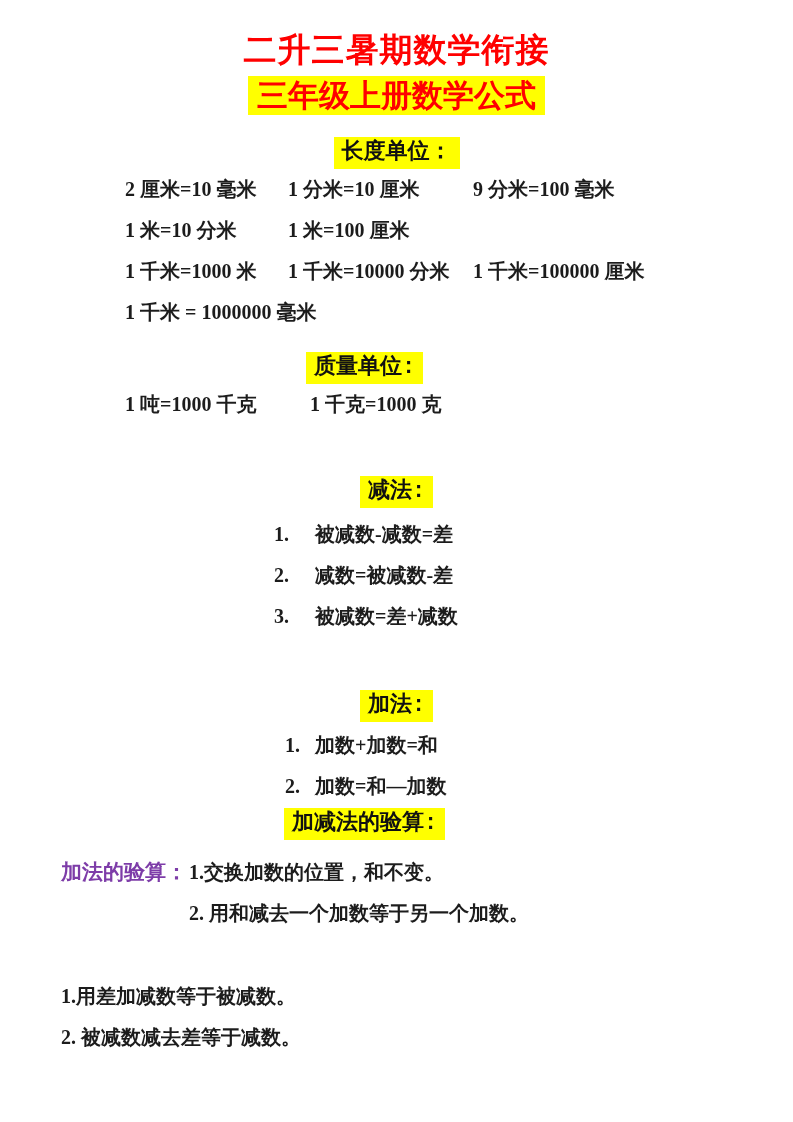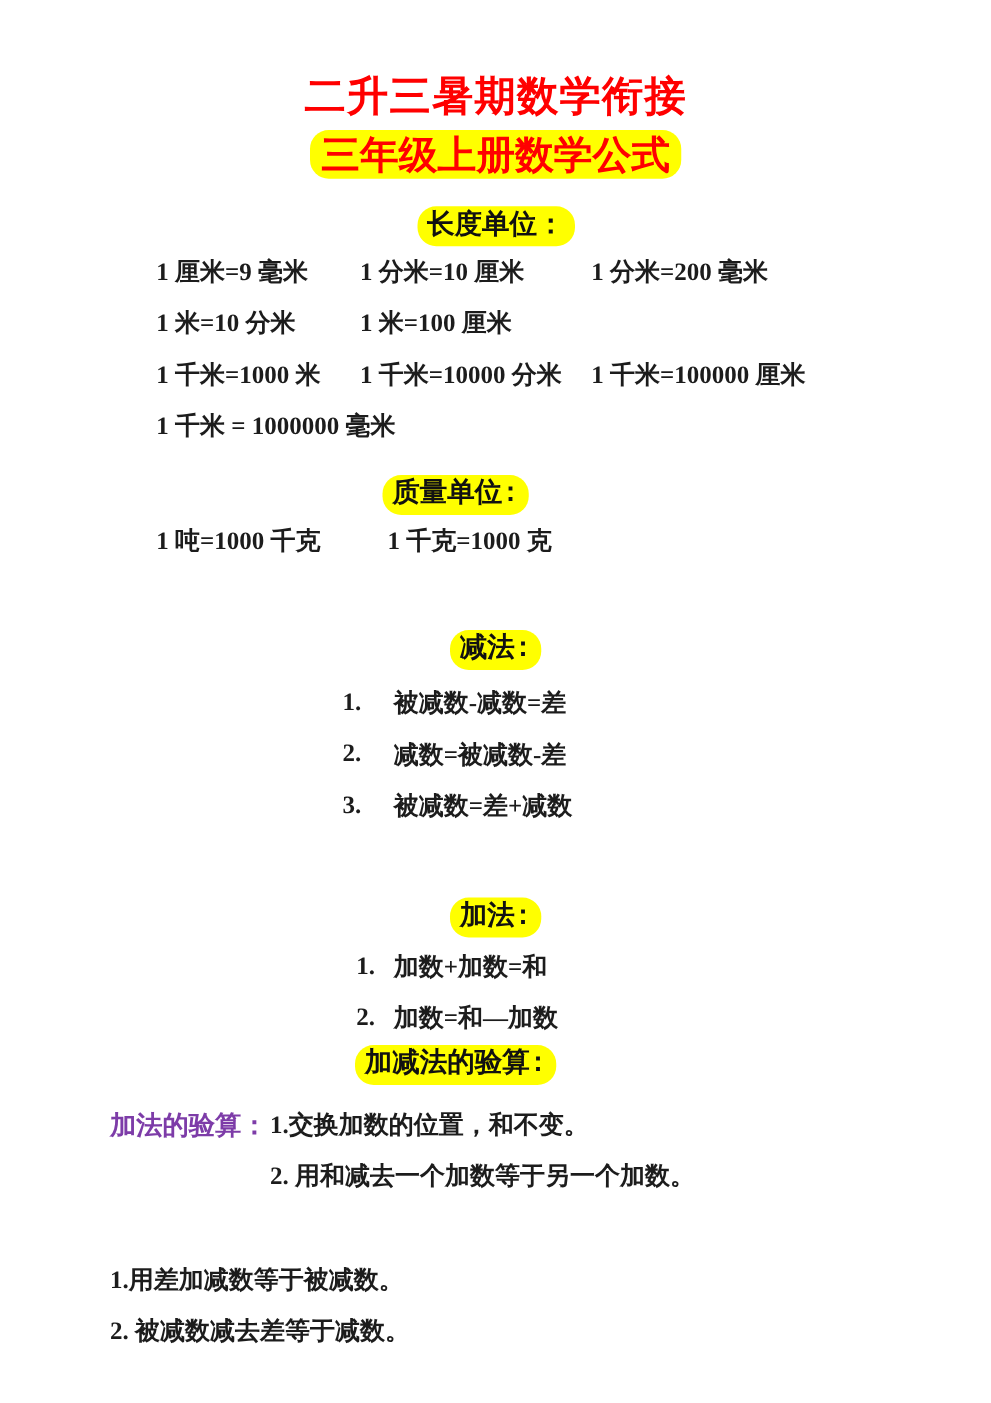--- a/index.html
+++ b/index.html
@@ -2,21 +2,21 @@
 <html style="--title-red: #ff0000; --highlight-yellow: #ffff00; --label-purple: #7d3ca8; --text-black: #1c1c1c;"><head>
 <meta charset="utf-8">
 <style>
   html, body { margin: 0; padding: 0; background: #ffffff; }
   .page {
     width: 793px; height: 1122px;
     background: #ffffff;
     font-family: "Liberation Serif", "DejaVu Serif", serif;
     color: var(--text-black, #1c1c1c);
     box-sizing: border-box;
-    padding-top: 56px;
+    padding-top: 28px;
     overflow: hidden;
     position: relative;
   }
 
   
   .t-main {
     margin: 0; text-align: center;
     font-size: 33px; line-height: 44px; font-weight: bold;
     color: var(--title-red, #ff0000);
     letter-spacing: 1px;
@@ -27,21 +27,21 @@
     color: var(--title-red, #ff0000);
   }
   .t-sub .hl { padding: 2px 9px; }
 
   
   .sec-head {
     text-align: center;
     font-size: 22px; line-height: 30px; font-weight: bold;
     color: #111111;
   }
-  .hl { background: var(--highlight-yellow, #ffff00); border-radius: 15px; }
+  .hl { background: var(--highlight-yellow, #ffff00); }
   .sec-head .hl { padding: 1px 8px; display: inline-block; font-family: Liberation Mono, monospace; }
   .shift-left { position: relative; left: -32px; }
 
   
   .f-row {
     display: grid; align-items: center;
     height: 41px; margin-left: 125px;
     font-size: 20px; font-weight: bold;
     white-space: nowrap;
   }
@@ -53,21 +53,21 @@
   .num-item {
     display: flex; align-items: center; height: 41px;
     font-size: 20px; font-weight: bold; white-space: nowrap;
   }
   .sub-list .num-item { margin-left: 274px; }
   .sub-list .num { width: 41px; flex-shrink: 0; }
   .add-list .num-item { margin-left: 285px; }
   .add-list .num { width: 30px; flex-shrink: 0; }
 
   
-  .check-row { display: flex; margin-left: 88px; font-weight: bold; }
+  .check-row { display: flex; margin-left: 61px; font-weight: bold; }
   .check-label {
     width: 128px; flex-shrink: 0;
     font-size: 21px; line-height: 41px;
     color: var(--label-purple, #7d3ca8);
     white-space: nowrap;
   }
   .check-line { font-size: 20px; line-height: 41px; white-space: nowrap; }
 
   
   .mt18 { margin-top: 18px; }
@@ -83,23 +83,23 @@
 <body>
 
 <div class="page">
 
   <h1 class="t-main">二升三暑期数学衔接</h1>
   <h2 class="t-sub"><span class="hl">三年级上册数学公式</span></h2>
 
   <div class="sec-head mt18"><span class="hl">长度单位：</span></div>
   <div>
     <div class="f-row grid3">
-      <span>1 厘米=9 毫米</span>
+      <span>2 厘米=10 毫米</span>
       <span>1 分米=10 厘米</span>
-      <span>1 分米=200 毫米</span>
+      <span>9 分米=100 毫米</span>
     </div>
     <div class="f-row grid3">
       <span>1 米=10 分米</span>
       <span>1 米=100 厘米</span>
     </div>
     <div class="f-row grid3">
       <span>1 千米=1000 米</span>
       <span>1 千米=10000 分米</span>
       <span>1 千米=100000 厘米</span>
     </div>

